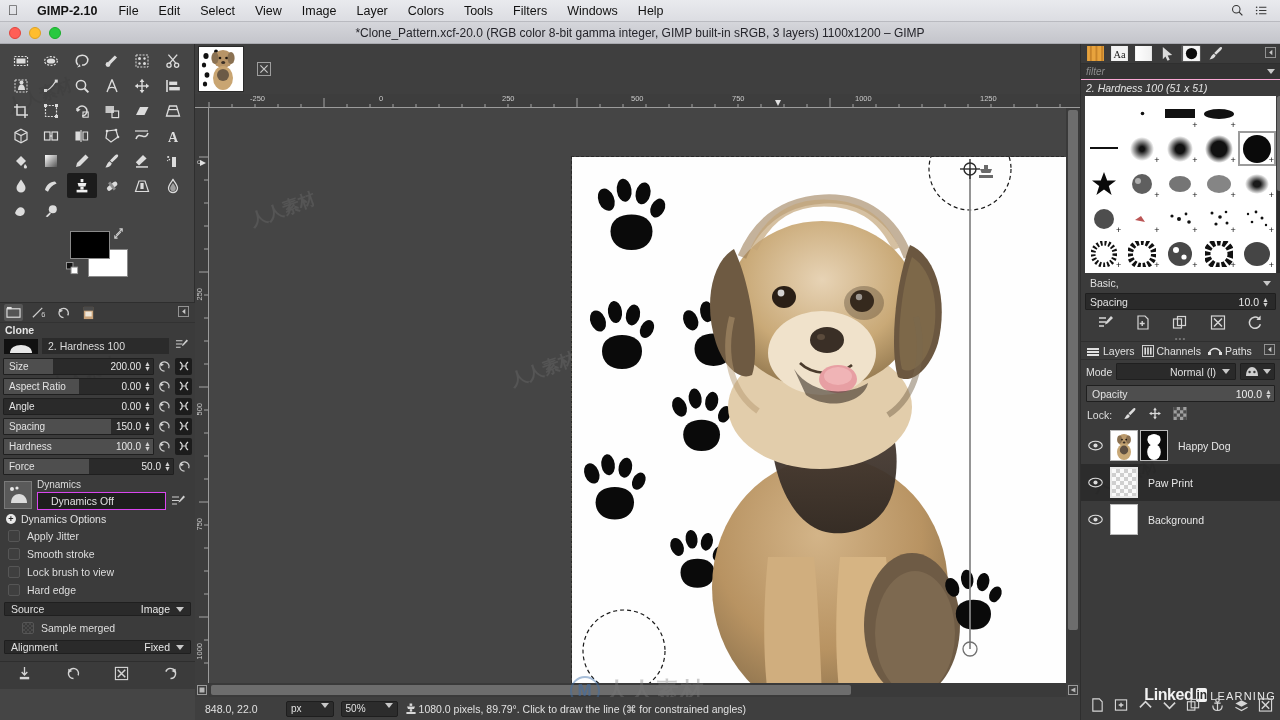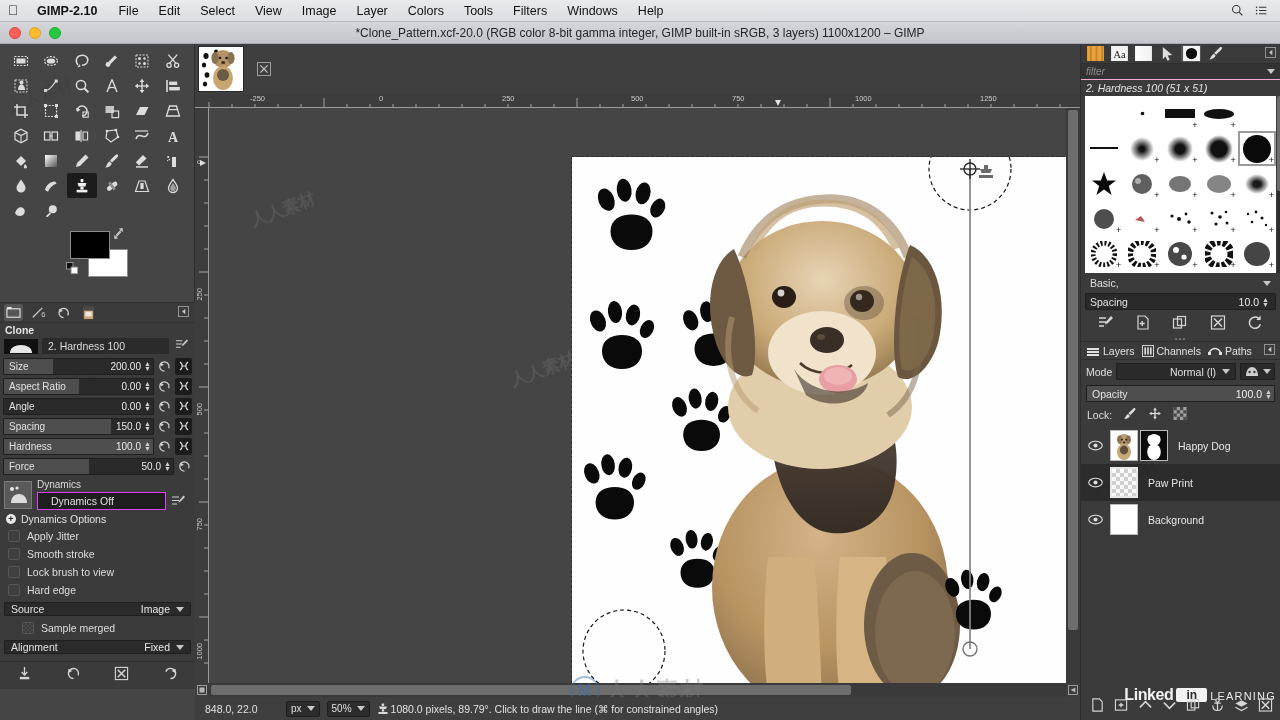--- a/index.html
+++ b/index.html
@@ -216,21 +216,21 @@
   }
 
   
   .statusbar {
     position: absolute; left: 0; bottom: 0; width: 885px; height: 23px;
     background: #3f3f3f; display: flex; align-items: center; gap: 7px;
     padding-left: 10px; color: #e0e0e0; font-size: 10.5px;
   }
   .pos-text { min-width: 74px; }
   .unit-combo, .zoom-combo {
-    display: flex; align-items: center; gap: 5px;
+    display: flex; gap: 19px;
     background: #2c2c2c; border: 1px solid #1e1e1e; border-radius: 2px;
     padding: 1px 4px; height: 16px; font-size: 10px;
   }
   .status-msg { display:flex; align-items:center; gap:2px; }
 
   
   .rdock {
     position: absolute; left: 1080px; top: 0; width: 200px; height: 676px;
     background: #3b3b3b; border-left: 1px solid #2e2e2e;
   }
@@ -311,21 +311,21 @@
     position: absolute; left: 0; bottom: 0; width: 200px; height: 26px;
     display: flex; align-items: center; justify-content: space-around; padding: 0 4px;
   }
   .li-watermark {
     position: absolute; right: 4px; bottom: 16px; display:flex; align-items:baseline; gap:3px;
     pointer-events:none;
   }
   .li-linked { color: #f2f2f2; font-size: 16px; font-weight: bold; letter-spacing: -0.4px; }
   .li-in {
     background: #f2f2f2; color: #2d2d2d; font-weight: bold; font-size: 12px;
-    padding: 0 10px; border-radius: 2px; position: relative; top: -1px;
+    padding: 0 0; border-radius: 2px; position: relative; top: -1px;
   }
   .li-learning { color: #e8e8e8; font-size: 11px; letter-spacing: 1.2px; }
 
   
   .wm {
     position: absolute; color: rgba(255,255,255,0.085); font-weight: bold;
     pointer-events: none; white-space: nowrap; font-size: 17px;
     transform: rotate(-20deg);
   }
   .wm-dark { color: rgba(0,0,0,0.055); }

